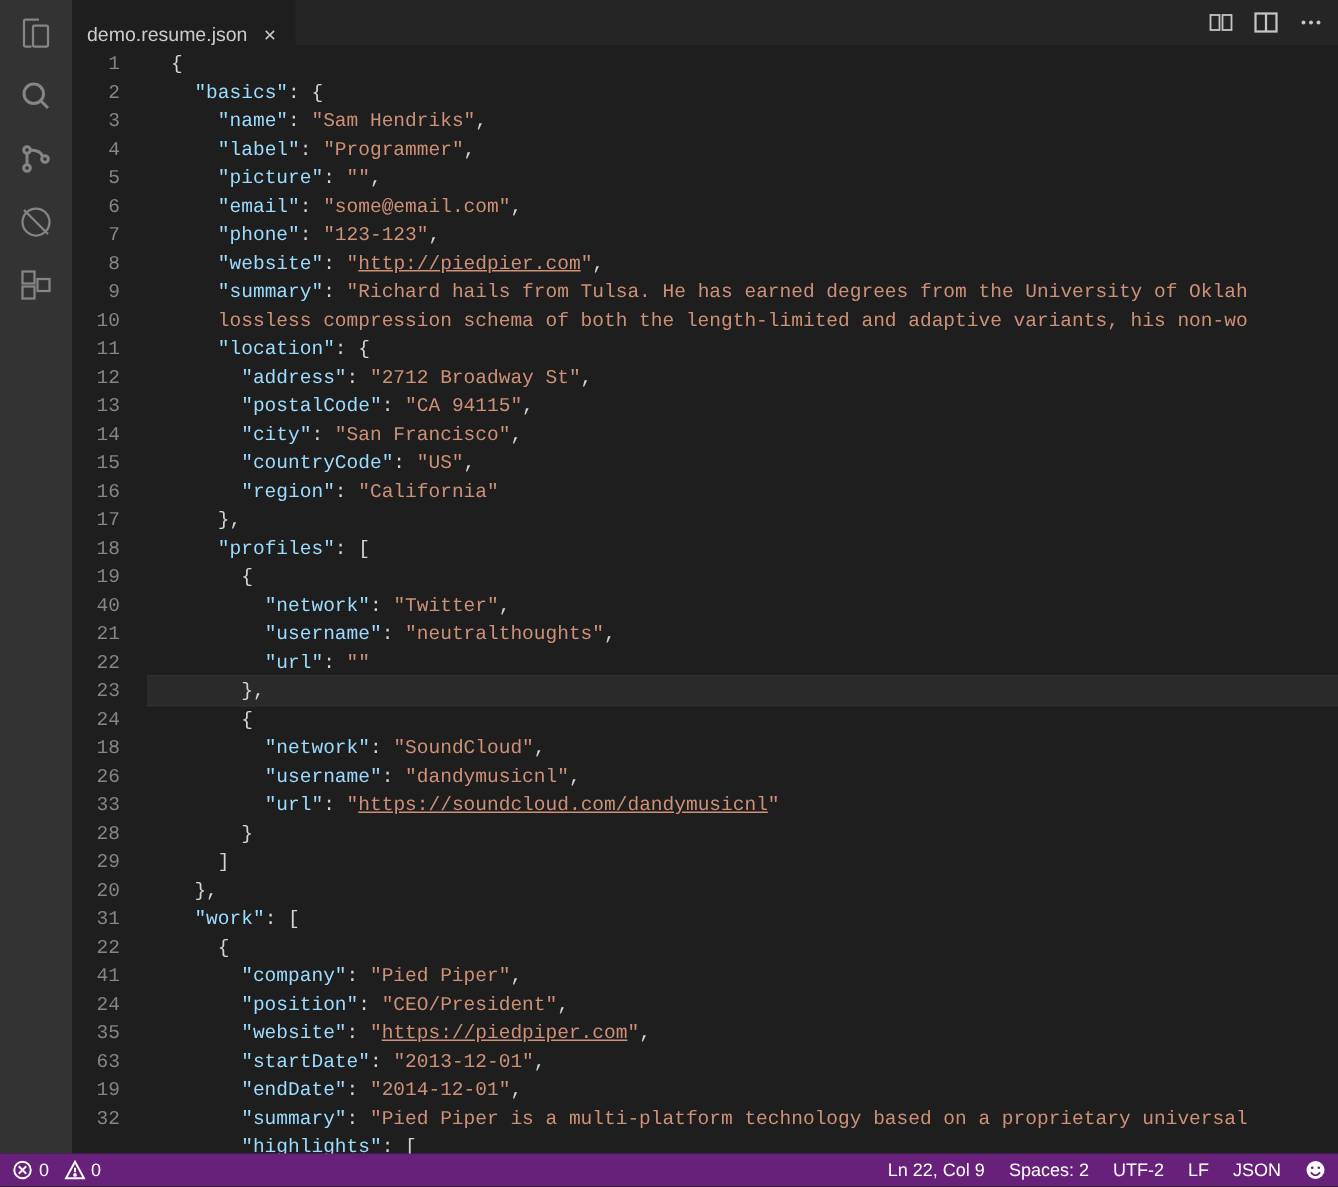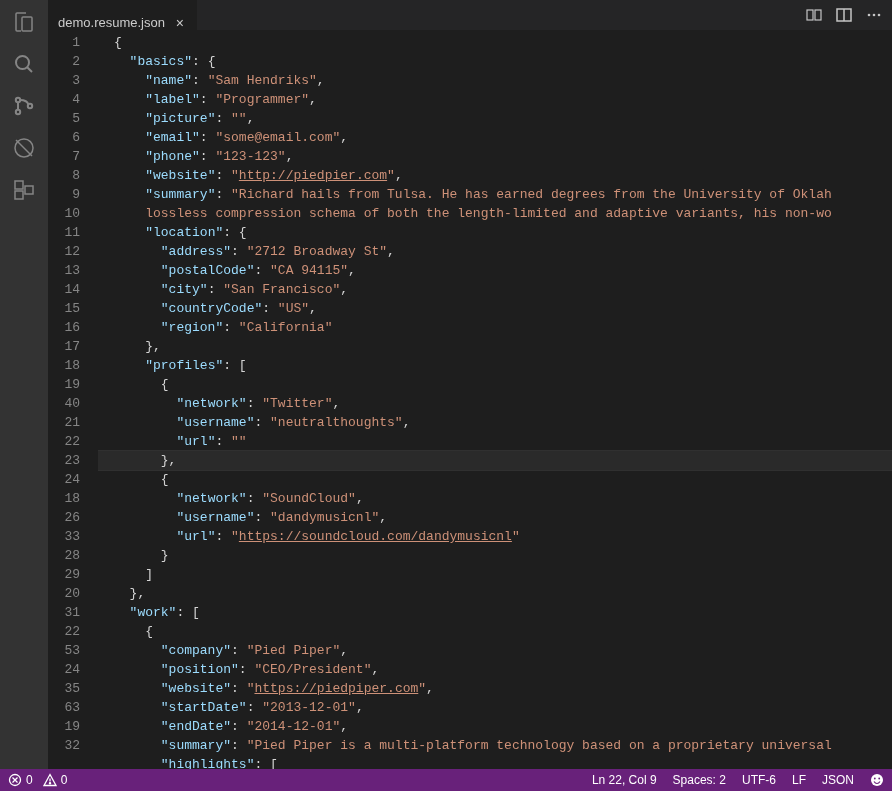--- a/index.html
+++ b/index.html
@@ -229,21 +229,21 @@
           <div>23</div>
           <div>24</div>
           <div>18</div>
           <div>26</div>
           <div>33</div>
           <div>28</div>
           <div>29</div>
           <div>20</div>
           <div>31</div>
           <div>22</div>
-          <div>53</div>
+          <div>41</div>
           <div>24</div>
           <div>35</div>
           <div>63</div>
           <div>19</div>
           <div>32</div>
         </div>
       <div class="code"><div class="code-line"><span class="p">{</span></div><div class="code-line">  <span class="k">"basics"</span><span class="p">: {</span></div><div class="code-line">    <span class="k">"name"</span><span class="p">: </span><span class="s">"Sam Hendriks"</span><span class="p">,</span></div><div class="code-line">    <span class="k">"label"</span><span class="p">: </span><span class="s">"Programmer"</span><span class="p">,</span></div><div class="code-line">    <span class="k">"picture"</span><span class="p">: </span><span class="s">""</span><span class="p">,</span></div><div class="code-line">    <span class="k">"email"</span><span class="p">: </span><span class="s">"some@email.com"</span><span class="p">,</span></div><div class="code-line">    <span class="k">"phone"</span><span class="p">: </span><span class="s">"123-123"</span><span class="p">,</span></div><div class="code-line">    <span class="k">"website"</span><span class="p">: </span><span class="s">"</span><span class="lnk">http://piedpier.com</span><span class="s">"</span><span class="p">,</span></div><div class="code-line">    <span class="k">"summary"</span><span class="p">: </span><span class="s">"Richard hails from Tulsa. He has earned degrees from the University of Oklah</span></div><div class="code-line">    <span class="s">lossless compression schema of both the length-limited and adaptive variants, his non-wo</span></div><div class="code-line">    <span class="k">"location"</span><span class="p">: {</span></div><div class="code-line">      <span class="k">"address"</span><span class="p">: </span><span class="s">"2712 Broadway St"</span><span class="p">,</span></div><div class="code-line">      <span class="k">"postalCode"</span><span class="p">: </span><span class="s">"CA 94115"</span><span class="p">,</span></div><div class="code-line">      <span class="k">"city"</span><span class="p">: </span><span class="s">"San Francisco"</span><span class="p">,</span></div><div class="code-line">      <span class="k">"countryCode"</span><span class="p">: </span><span class="s">"US"</span><span class="p">,</span></div><div class="code-line">      <span class="k">"region"</span><span class="p">: </span><span class="s">"California"</span></div><div class="code-line">    <span class="p">},</span></div><div class="code-line">    <span class="k">"profiles"</span><span class="p">: [</span></div><div class="code-line">      <span class="p">{</span></div><div class="code-line">        <span class="k">"network"</span><span class="p">: </span><span class="s">"Twitter"</span><span class="p">,</span></div><div class="code-line">        <span class="k">"username"</span><span class="p">: </span><span class="s">"neutralthoughts"</span><span class="p">,</span></div><div class="code-line">        <span class="k">"url"</span><span class="p">: </span><span class="s">""</span></div><div class="code-line current">      <span class="p">},</span></div><div class="code-line">      <span class="p">{</span></div><div class="code-line">        <span class="k">"network"</span><span class="p">: </span><span class="s">"SoundCloud"</span><span class="p">,</span></div><div class="code-line">        <span class="k">"username"</span><span class="p">: </span><span class="s">"dandymusicnl"</span><span class="p">,</span></div><div class="code-line">        <span class="k">"url"</span><span class="p">: </span><span class="s">"</span><span class="lnk">https://soundcloud.com/dandymusicnl</span><span class="s">"</span></div><div class="code-line">      <span class="p">}</span></div><div class="code-line">    <span class="p">]</span></div><div class="code-line">  <span class="p">},</span></div><div class="code-line">  <span class="k">"work"</span><span class="p">: [</span></div><div class="code-line">    <span class="p">{</span></div><div class="code-line">      <span class="k">"company"</span><span class="p">: </span><span class="s">"Pied Piper"</span><span class="p">,</span></div><div class="code-line">      <span class="k">"position"</span><span class="p">: </span><span class="s">"CEO/President"</span><span class="p">,</span></div><div class="code-line">      <span class="k">"website"</span><span class="p">: </span><span class="s">"</span><span class="lnk">https://piedpiper.com</span><span class="s">"</span><span class="p">,</span></div><div class="code-line">      <span class="k">"startDate"</span><span class="p">: </span><span class="s">"2013-12-01"</span><span class="p">,</span></div><div class="code-line">      <span class="k">"endDate"</span><span class="p">: </span><span class="s">"2014-12-01"</span><span class="p">,</span></div><div class="code-line">      <span class="k">"summary"</span><span class="p">: </span><span class="s">"Pied Piper is a multi-platform technology based on a proprietary universal</span></div><div class="code-line">      <span class="k">"highlights"</span><span class="p">: [</span></div></div>
     </div>
   </div>
 </div>
@@ -265,21 +265,21 @@
     <span>0</span>
   </div>
   <div class="sb-right">
     <div class="sb-item">
         <span>Ln 22, Col 9</span>
       </div>
     <div class="sb-item">
         <span>Spaces: 2</span>
       </div>
     <div class="sb-item">
-        <span>UTF-6</span>
+        <span>UTF-2</span>
       </div>
     <div class="sb-item">
         <span>LF</span>
       </div>
     <div class="sb-item">
         <span>JSON</span>
       </div>
     <div class="sb-item">
       <svg viewBox="0 0 14 14" fill="currentColor">
           <circle cx="7" cy="7" r="6"></circle>

